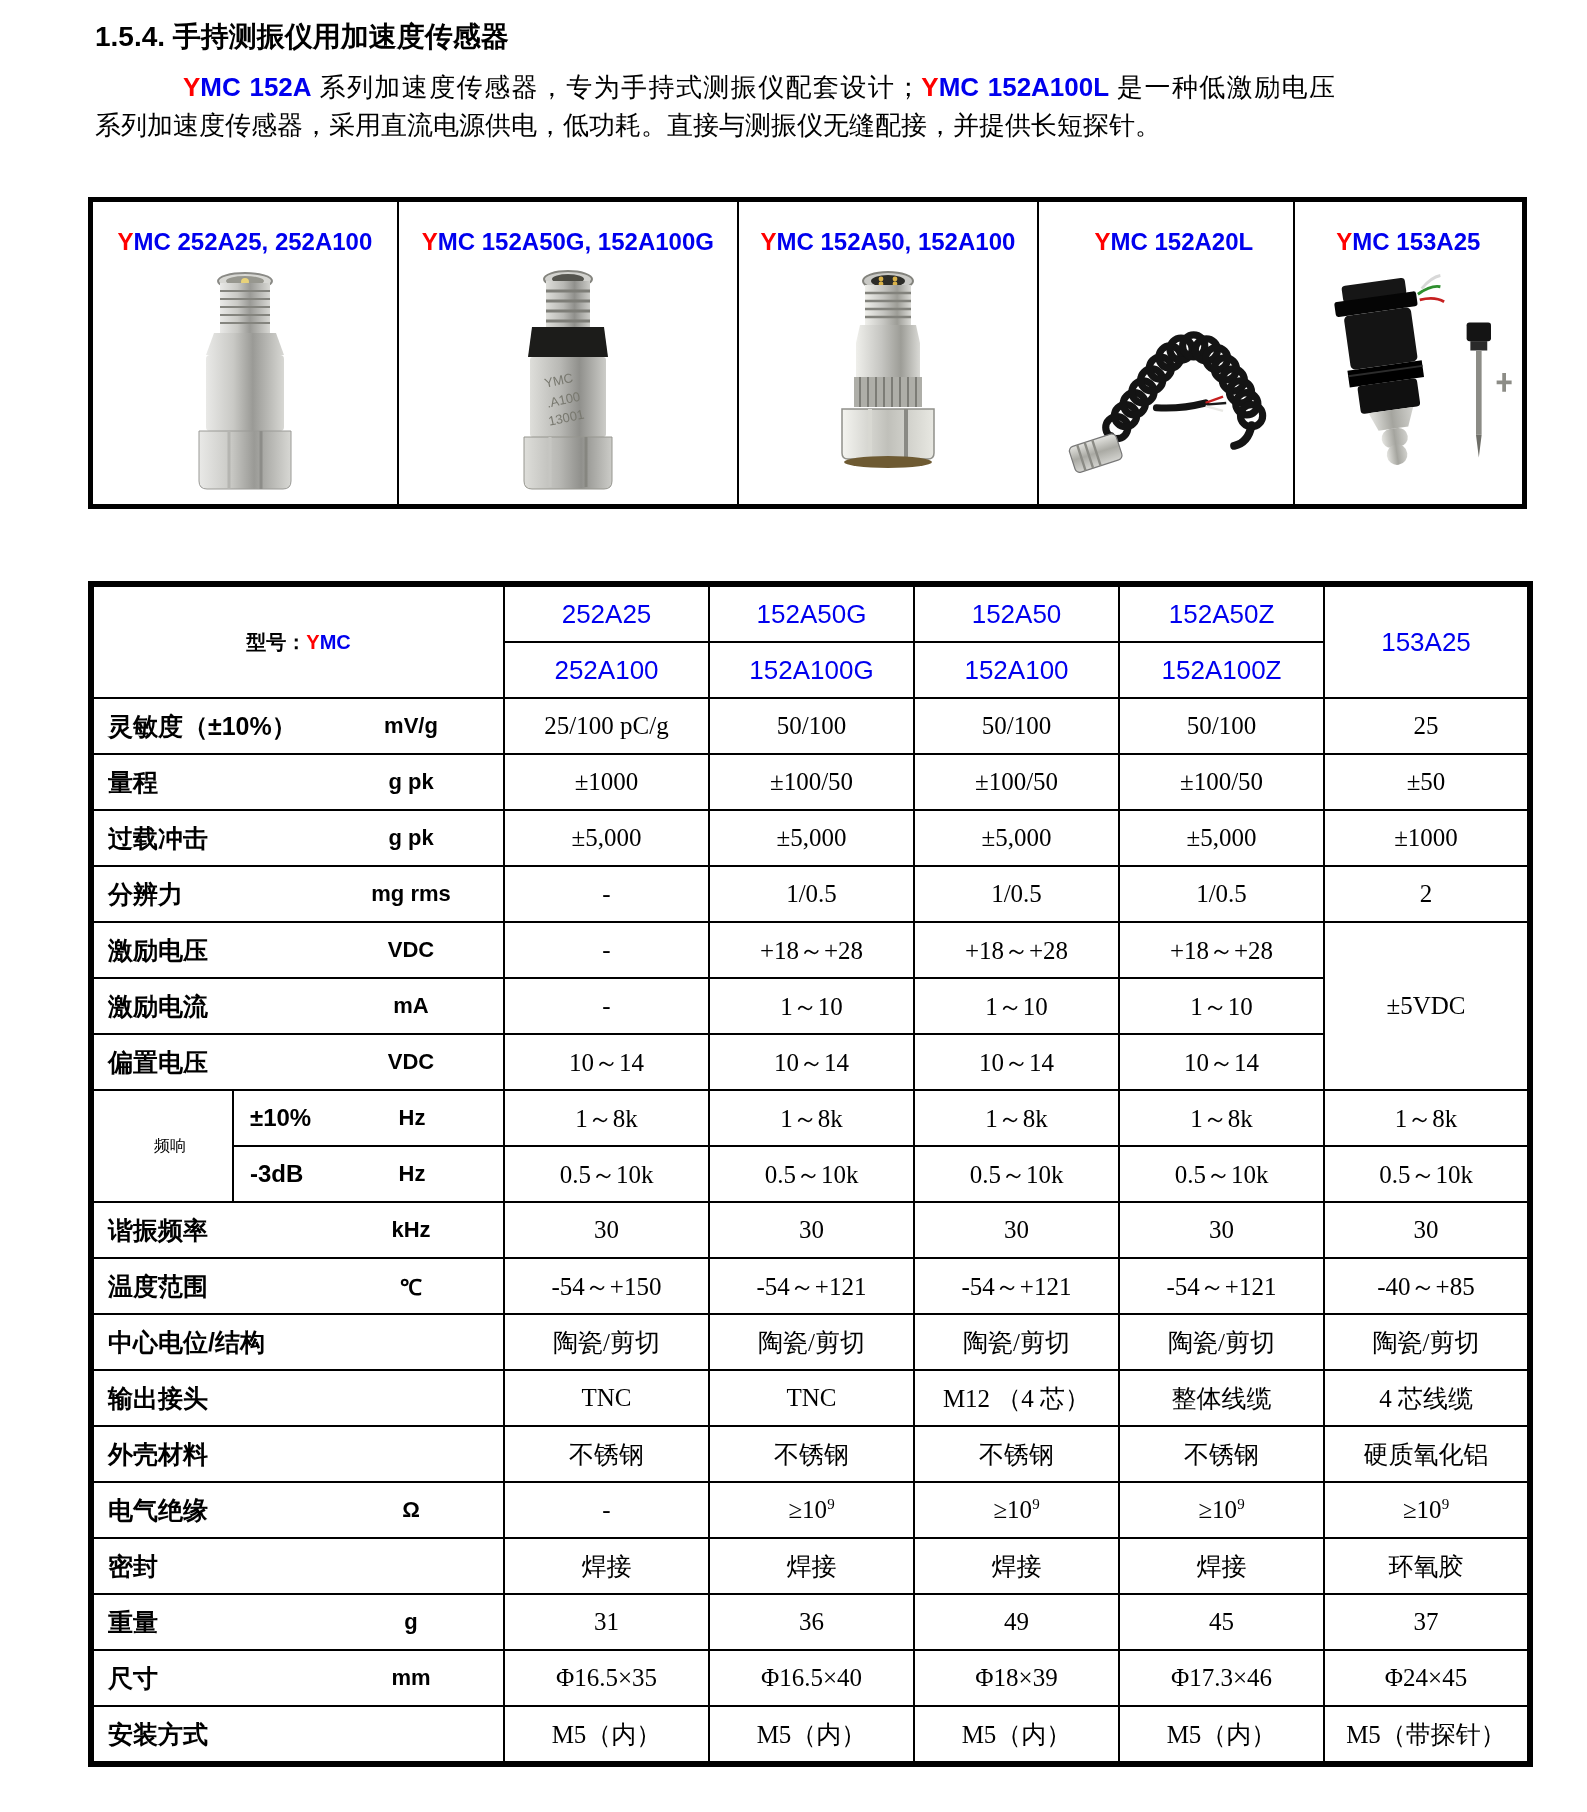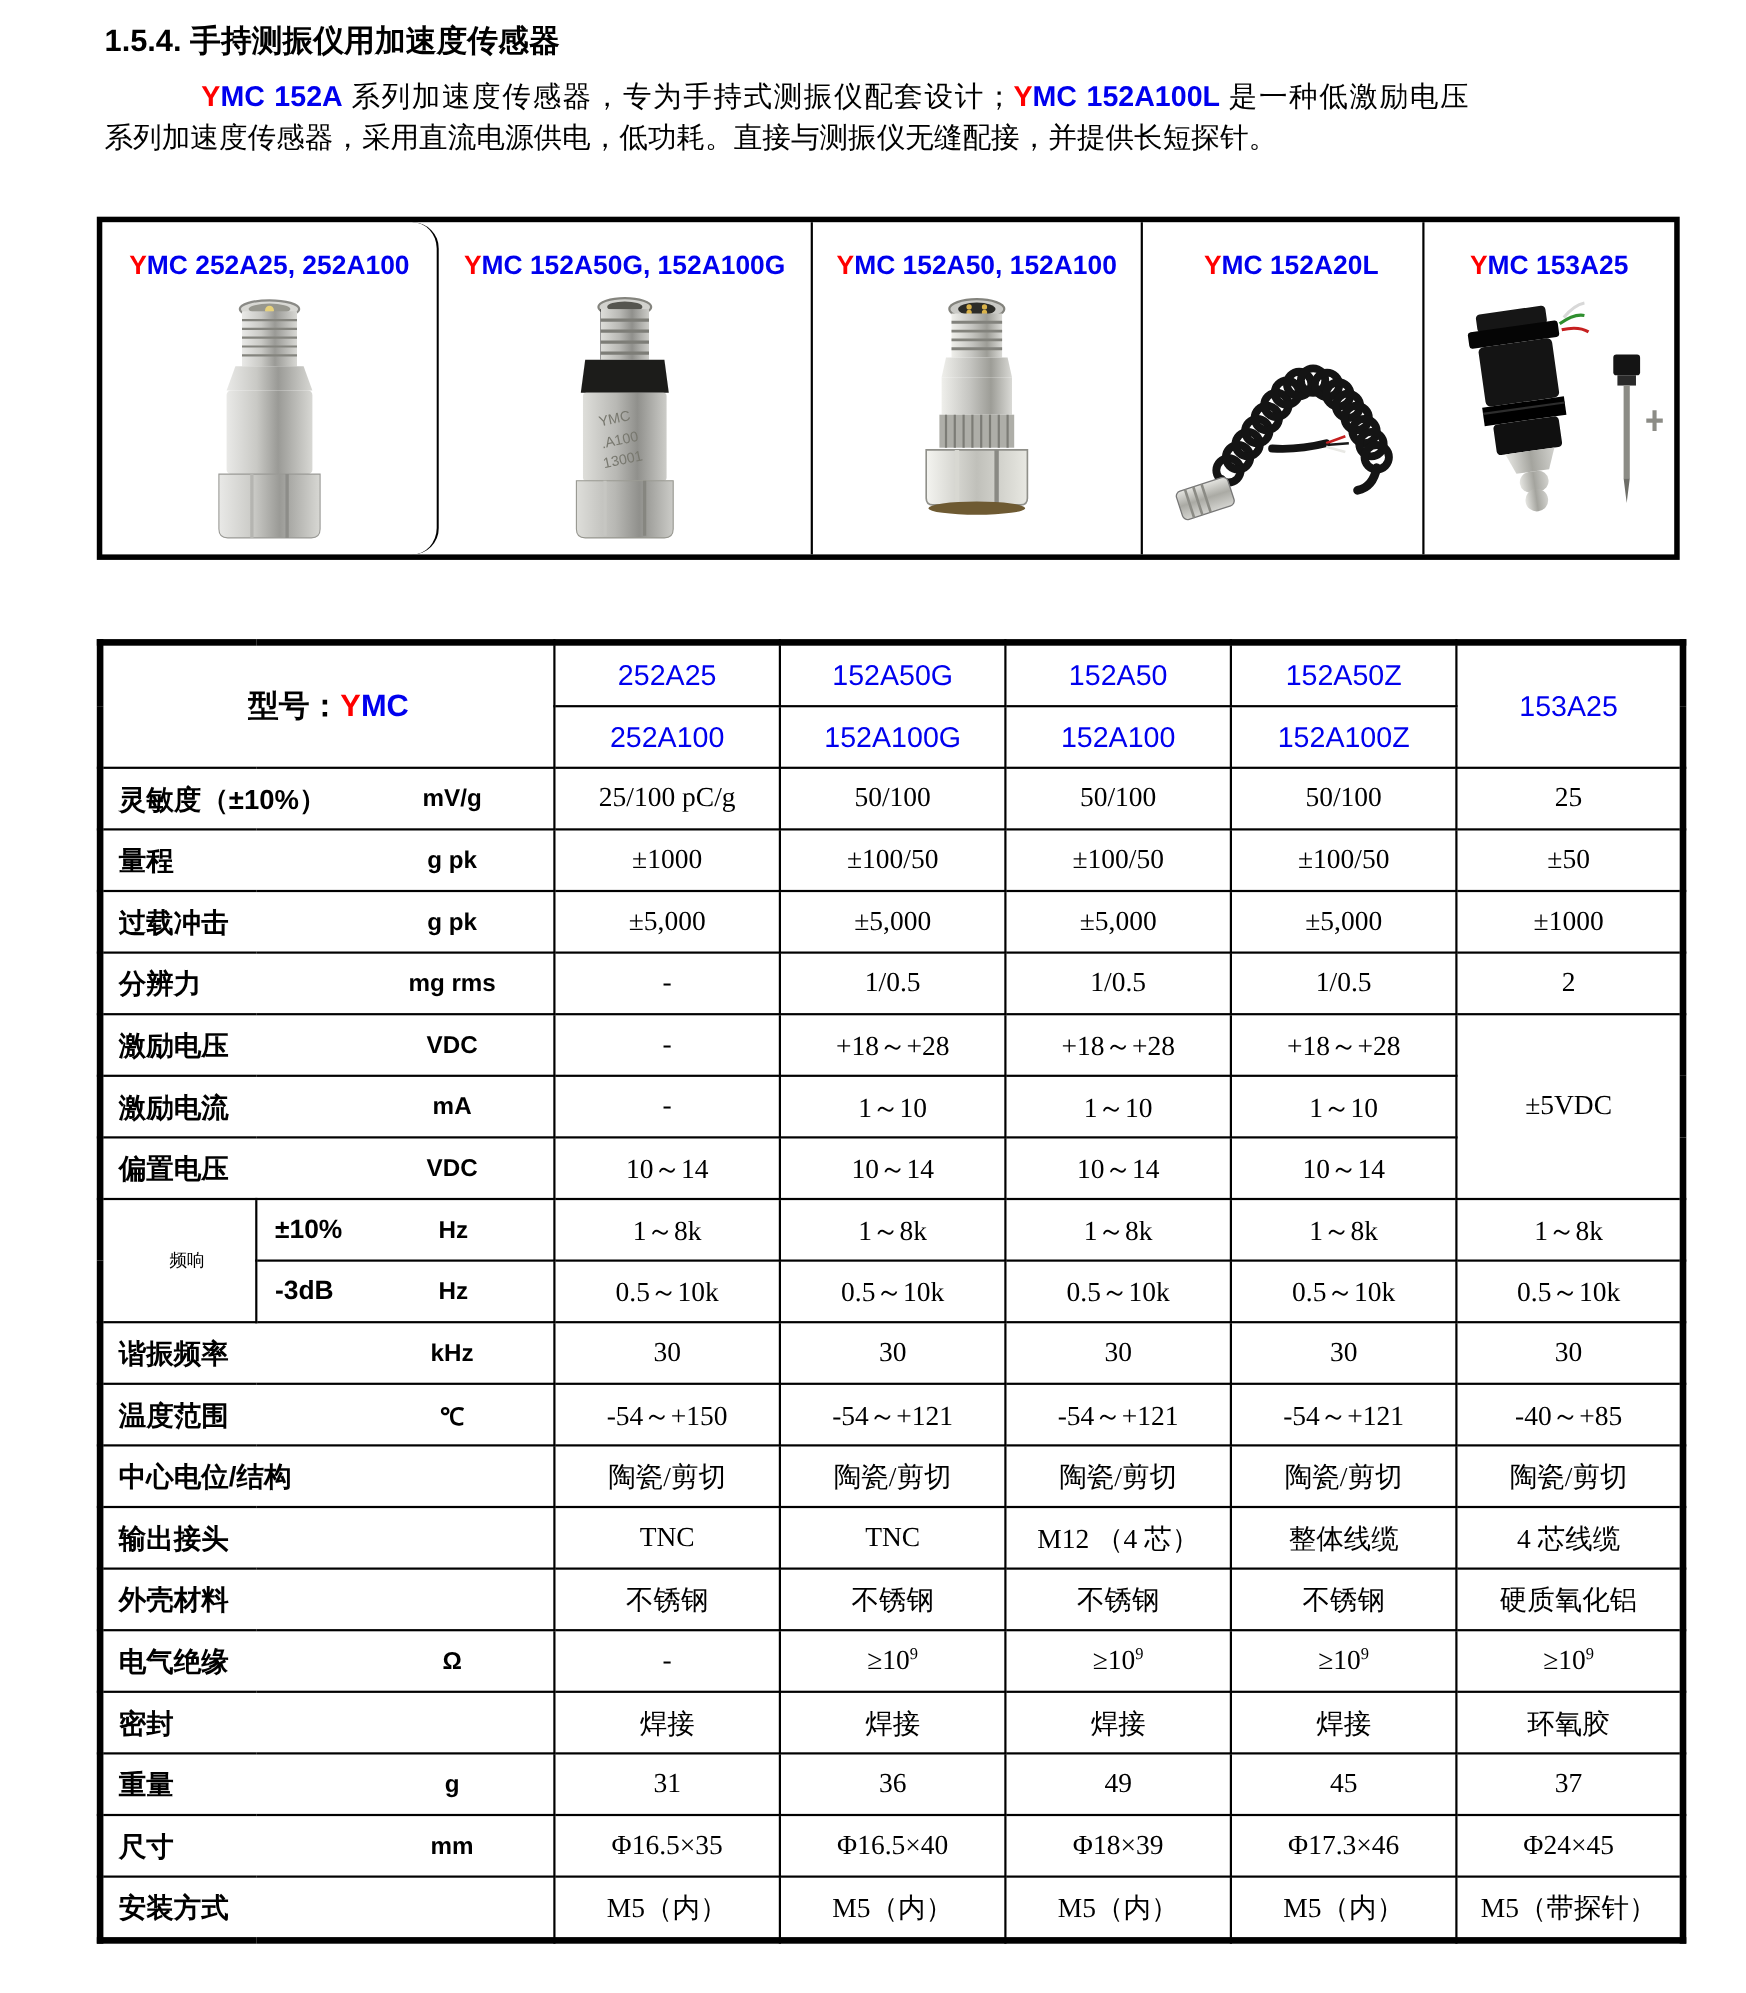--- a/index.html
+++ b/index.html
@@ -35,38 +35,38 @@
   
   .gallery{
     margin:52px 0 0 -7px;width:1439px;height:312px;box-sizing:border-box;
     border:5px solid var(--line);display:flex;
   }
   .gcell{
     box-sizing:border-box;border-right:2px solid var(--line);
     display:flex;flex-direction:column;align-items:center;padding-top:26px;
   }
   .gcell:last-child{border-right:none;}
-  .gc1{width:21.4%;border-radius:24px;} .gc2{width:23.8%;} .gc3{width:21.0%;} .gc4{width:17.9%;padding-left:16px;} .gc5{width:15.9%;}
+  .gc1{width:21.4%;} .gc2{width:23.8%;} .gc3{width:21.0%;} .gc4{width:17.9%;padding-left:16px;} .gc5{width:15.9%;}
   .glabel{font-size:24px;font-weight:bold;white-space:nowrap;}
   .gimg{flex:1;display:flex;align-items:center;justify-content:center;width:100%;}
 
   
   .spec{
     margin:72px 0 0 -7px;width:1439px;border-collapse:collapse;table-layout:fixed;
     border:6px solid var(--line);
   }
   .spec td{
     border:2px solid var(--line);height:54px;padding:0;
     text-align:center;vertical-align:middle;overflow:hidden;
   }
   .spec .hcell{
     color:var(--brand-blue);font-weight:normal;font-size:26px;
     font-family:"Liberation Sans",sans-serif;
   }
-  .spec .model-cell{font-size:28px;font-weight:bold;}
+  .spec .model-cell{font-size:20px;font-weight:bold;}
   .spec .val{font-family:"Liberation Serif",serif;font-size:25px;}
   .spec .val sup{font-size:15px;}
   .fc{display:flex;align-items:center;width:100%;}
   .fc .lbl{
     padding-left:14px;font-weight:bold;font-size:25px;text-align:left;
     font-family:"Liberation Sans",sans-serif;white-space:nowrap;
   }
   .fc .u{
     margin-left:auto;margin-right:12px;width:160px;text-align:center;
     font-weight:bold;font-size:22px;font-family:"Liberation Sans",sans-serif;

